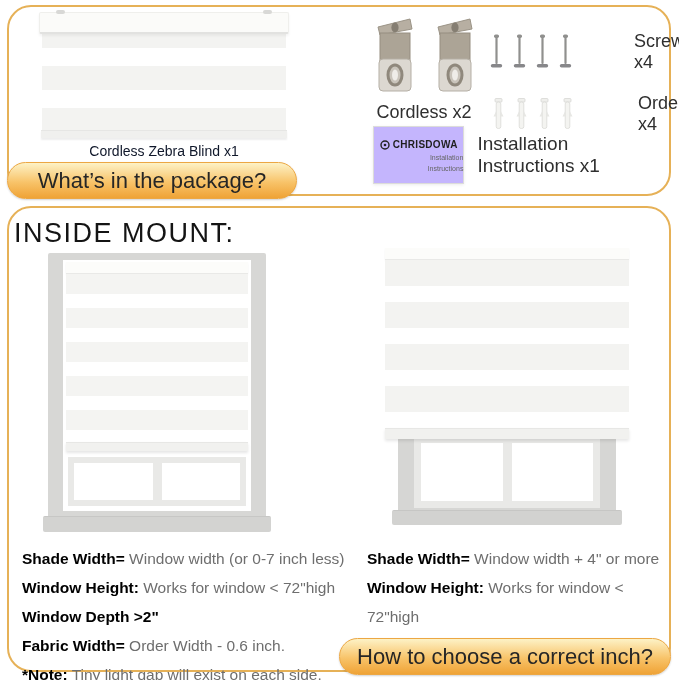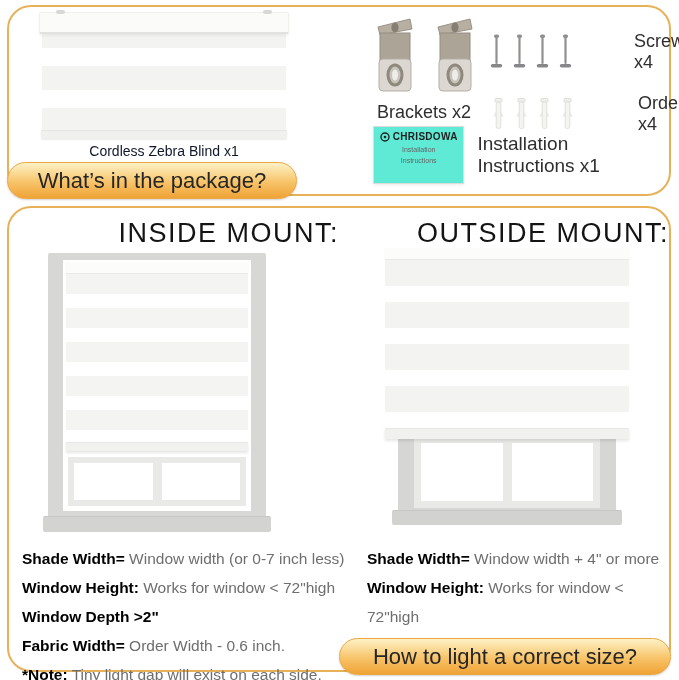--- a/index.html
+++ b/index.html
@@ -30,38 +30,38 @@
   .brackets-group .item-label { display:block; margin-top:5px; }
 
   .hw-row { position:absolute; display:flex; align-items:center;gap:36px; }
   .hw-row .icons { display:flex; align-items:flex-end; gap:10px; }
   #screws-row { left:481px; top:24px; }
   #anchors-row { left:483px; top:86px; }
   #screws-row .item-label { margin-left:26px; }
   #anchors-row .item-label { margin-left:28px; }
 
   .booklet-row { position:absolute; left:364px; top:119px; display:flex; align-items:center; }
-  .booklet { width:104px; height:58px; background:#5eead4; border:1px solid #dcdcda;
-             box-shadow:0 1px 3px rgba(0,0,0,.08); text-align:center; padding-top:4px; }
+  .booklet { width:104px; height:58px; background:#c4b5fd; border:1px solid #dcdcda;
+             box-shadow:0 1px 3px rgba(0,0,0,.08); text-align:right; padding-top:12px; }
   .booklet .brand { display:flex; align-items:center; justify-content:center; gap:3px;
              font-weight:bold; font-size:10px; letter-spacing:.3px; color:#1f1f1f; }
   .bk-line { font-size:7px; color:#666; margin-top:4px; }
   .booklet-row .item-label { margin-left:13px; font-size:19px; }
 
   
   .pill { position:absolute; display:flex; align-items:center; justify-content:center;
           font-size:22px; color:#262626; z-index:6; height:37px; border-radius:19px;
           background:linear-gradient(180deg,#fdf2c6 0%,#f8c369 55%,#efa336 100%);
           border:1px solid #eca743; box-shadow:0 1px 2px rgba(0,0,0,.18); padding:0 14px; }
   .pill-left { left:-2px; top:155px; width:290px; }
   .pill-right { right:-2px; top:430px; width:332px; }
 
   
   .mount-heading { position:absolute; top:10px; font-size:27px; font-weight:400;
-                   letter-spacing:1.5px; color:#141414; text-align:right; }
+                   letter-spacing:1.5px; color:#141414; text-align:left; }
   .mount-heading.inside { left:5px; width:325px; }
   .mount-heading.outside { left:335px; width:325px; }
 
   .hrail { height:12px; background:#fcfcfa; border-bottom:1px solid #e9e9e7;
            box-shadow:0 1px 2px rgba(0,0,0,.05); }
   .brail { background:#f1f1ef; border-top:1px solid #e7e7e5; box-shadow:0 2px 3px rgba(0,0,0,.10); }
 
   .win-in { position:absolute; left:39px; top:45px; width:218px; height:278px;
             background:#d7d7d5; border-radius:2px; }
   .win-in .inner { position:absolute; left:15px; right:15px; top:7px; bottom:20px; background:#fff; }
@@ -123,21 +123,21 @@
         </svg>
         <svg width="42" height="80" viewBox="0 0 42 80">
           <path d="M5 12 L37 4 L39 14 L7 20 Z" fill="#b7afa2" stroke="#9b9487" stroke-width="1"></path>
           <ellipse cx="22" cy="12.5" rx="3.6" ry="5" fill="#857e72"></ellipse>
           <rect x="7" y="18" width="30" height="30" fill="#aca496" stroke="#958d80" stroke-width="1"></rect>
           <rect x="6" y="44" width="32" height="32" rx="4" fill="#dcd8d1" stroke="#b5afa5" stroke-width="1"></rect>
           <ellipse cx="22" cy="60" rx="7" ry="10" fill="#c9c4bb" stroke="#8f887c" stroke-width="3"></ellipse>
           <ellipse cx="22" cy="60" rx="3" ry="5.5" fill="#efede9"></ellipse>
         </svg>
       </div>
-      <span class="item-label">Brackets x2</span>
+      <span class="item-label">Cordless x2</span>
     </div>
 
     <div class="hw-row" id="screws-row">
       <div class="icons">
         <svg width="13" height="36" viewBox="0 0 13 36">
           <rect x="4" y="0.5" width="5" height="3.4" rx="1.6" fill="#90908e"></rect>
           <rect x="5.4" y="3" width="2.2" height="27" rx="1" fill="#90908e"></rect>
           <rect x="0.8" y="30" width="11.4" height="3.4" rx="1.7" fill="#87878a"></rect>
         </svg>
         <svg width="13" height="36" viewBox="0 0 13 36">
@@ -203,21 +203,20 @@
       </div>
       <span class="item-label">Installation Instructions x1</span>
     </div>
 
     <div class="pill pill-left">What’s in the package?</div>
   </section>
 
   <section class="panel panel-bottom">
 
     <h2 class="mount-heading inside">INSIDE MOUNT:</h2>
-    <h2 class="mount-heading outside">OUTSIDE MOUNT:</h2>
 
     <div class="win-in">
       <div class="inner">
         <div class="blind-sm">
           <div class="hrail"></div>
           <div class="stripes"></div>
           <div class="brail"></div>
         </div>
         <div class="panes">
           <div class="pane"></div>
@@ -249,15 +248,15 @@
       <p><b>Fabric Width=</b><span> Order Width - 0.6 inch.</span></p>
       <p><b>*Note:</b><span> Tiny light gap will exist on each side.</span></p>
 
     </div>
 
     <div class="specs specs-right">
       <p><b>Shade Width=</b><span> Window width + 4" or more</span></p>
       <p><b>Window Height:</b><span> Works for window &lt; 72"high</span></p>
     </div>
 
-    <div class="pill pill-right">How to light a correct size?</div>
+    <div class="pill pill-right">How to choose a correct inch?</div>
   </section>
 </div>
 
 </body></html>

